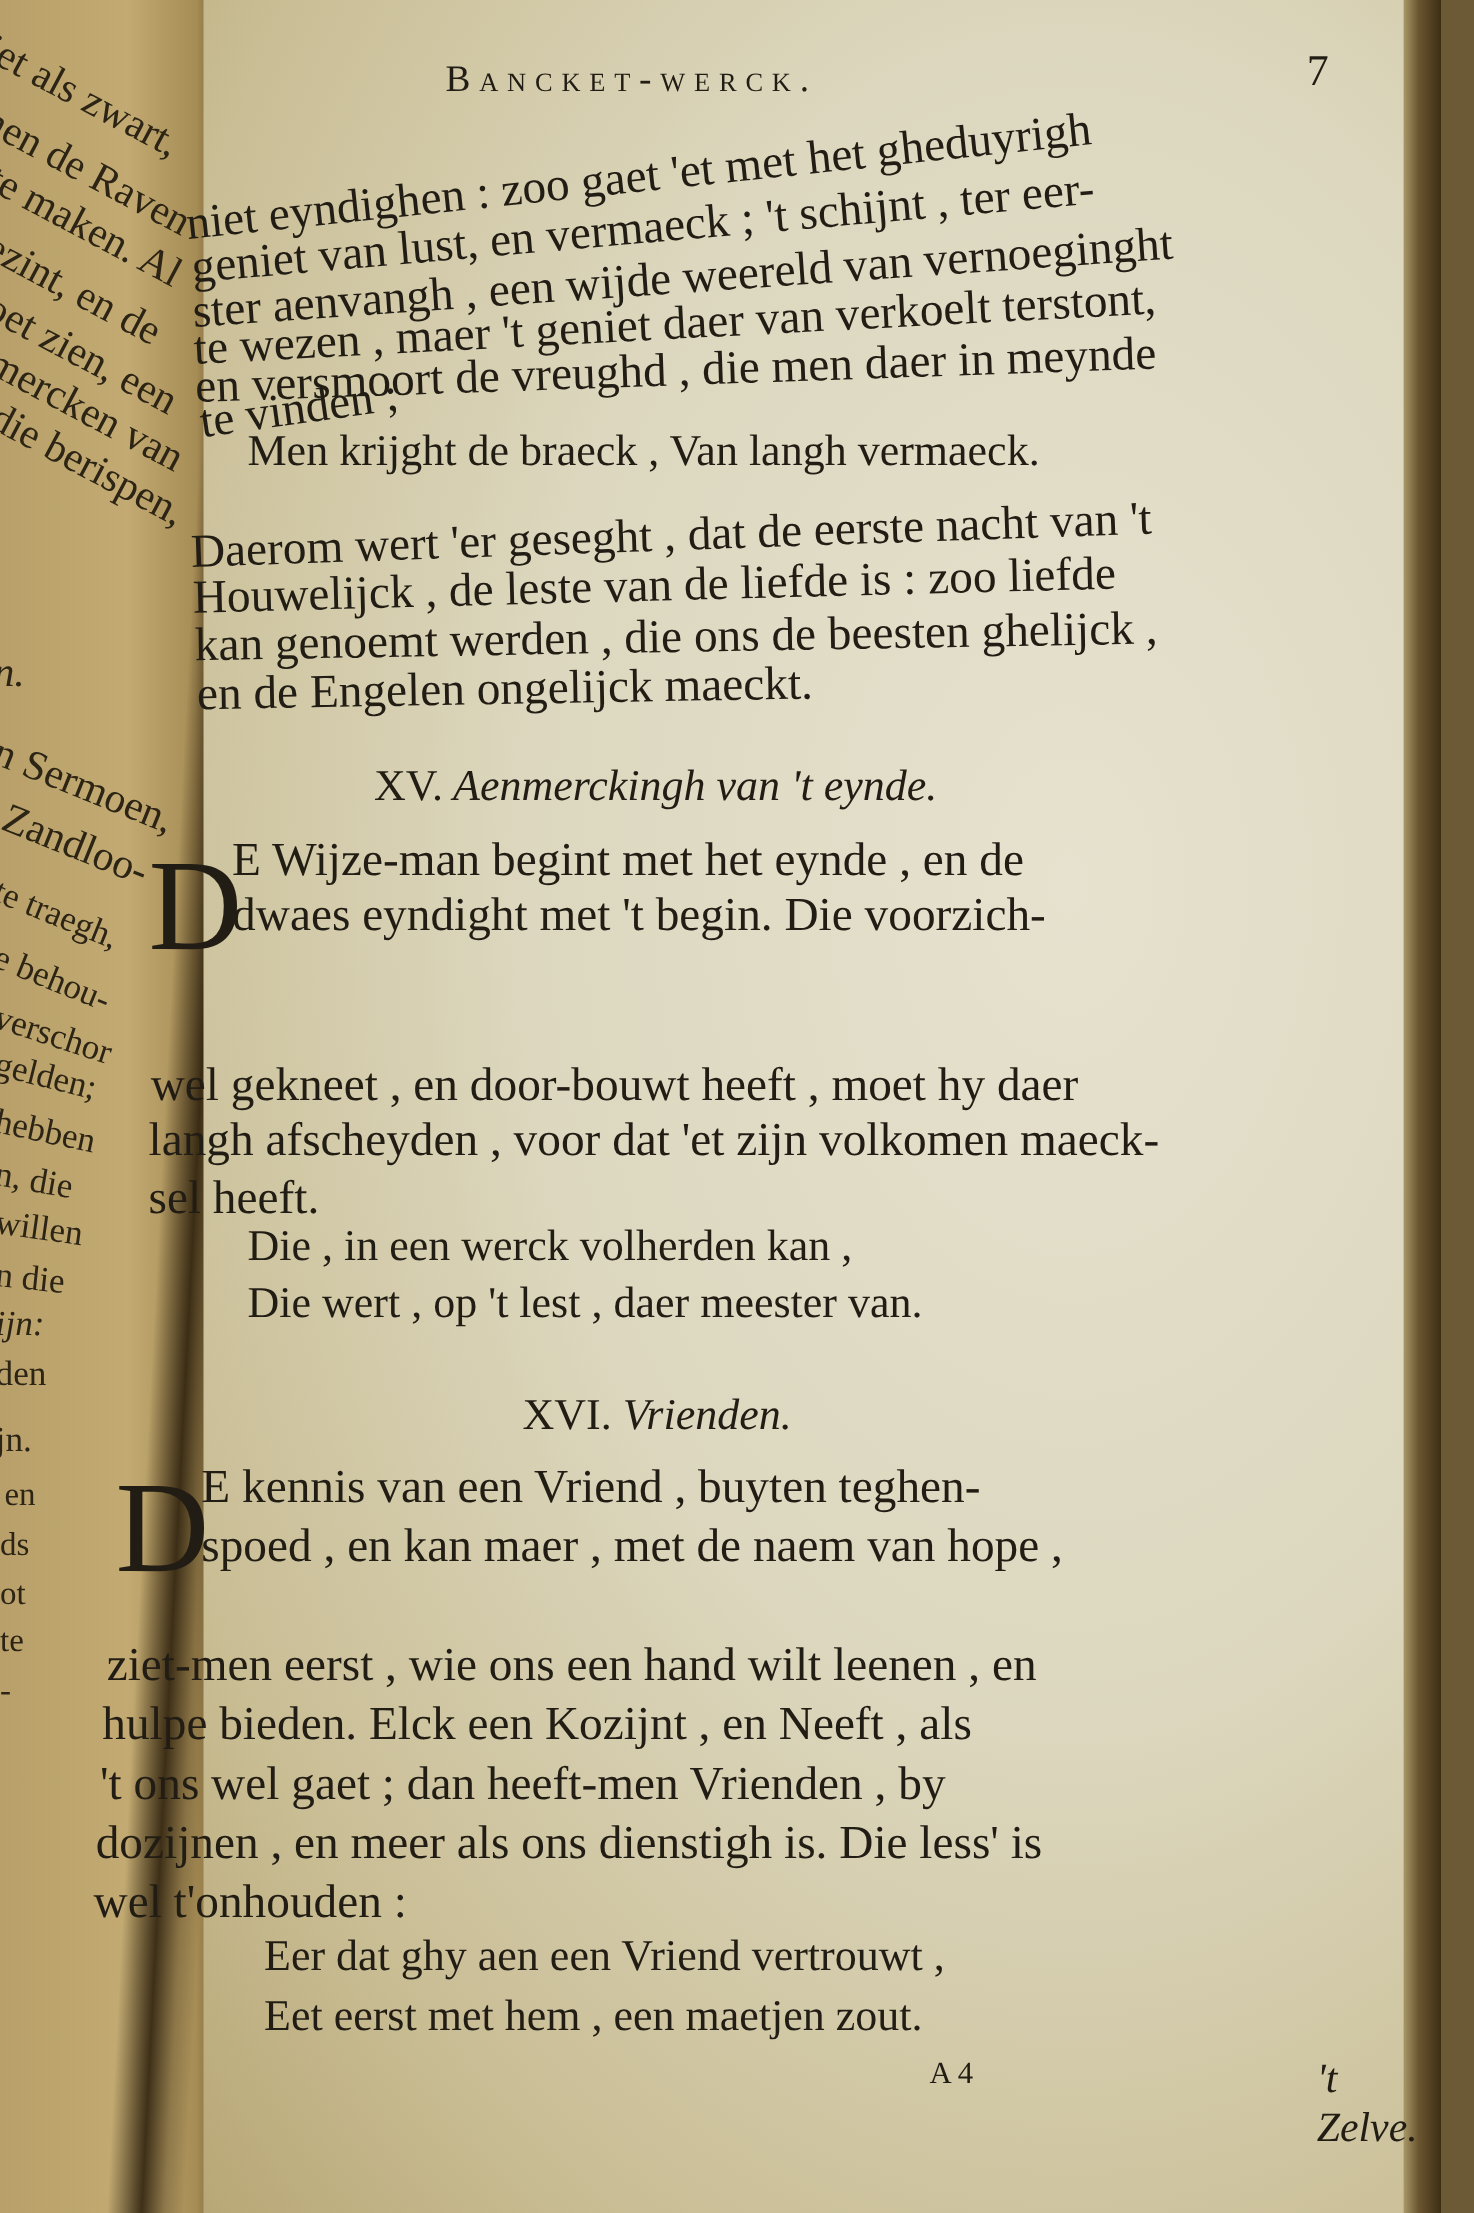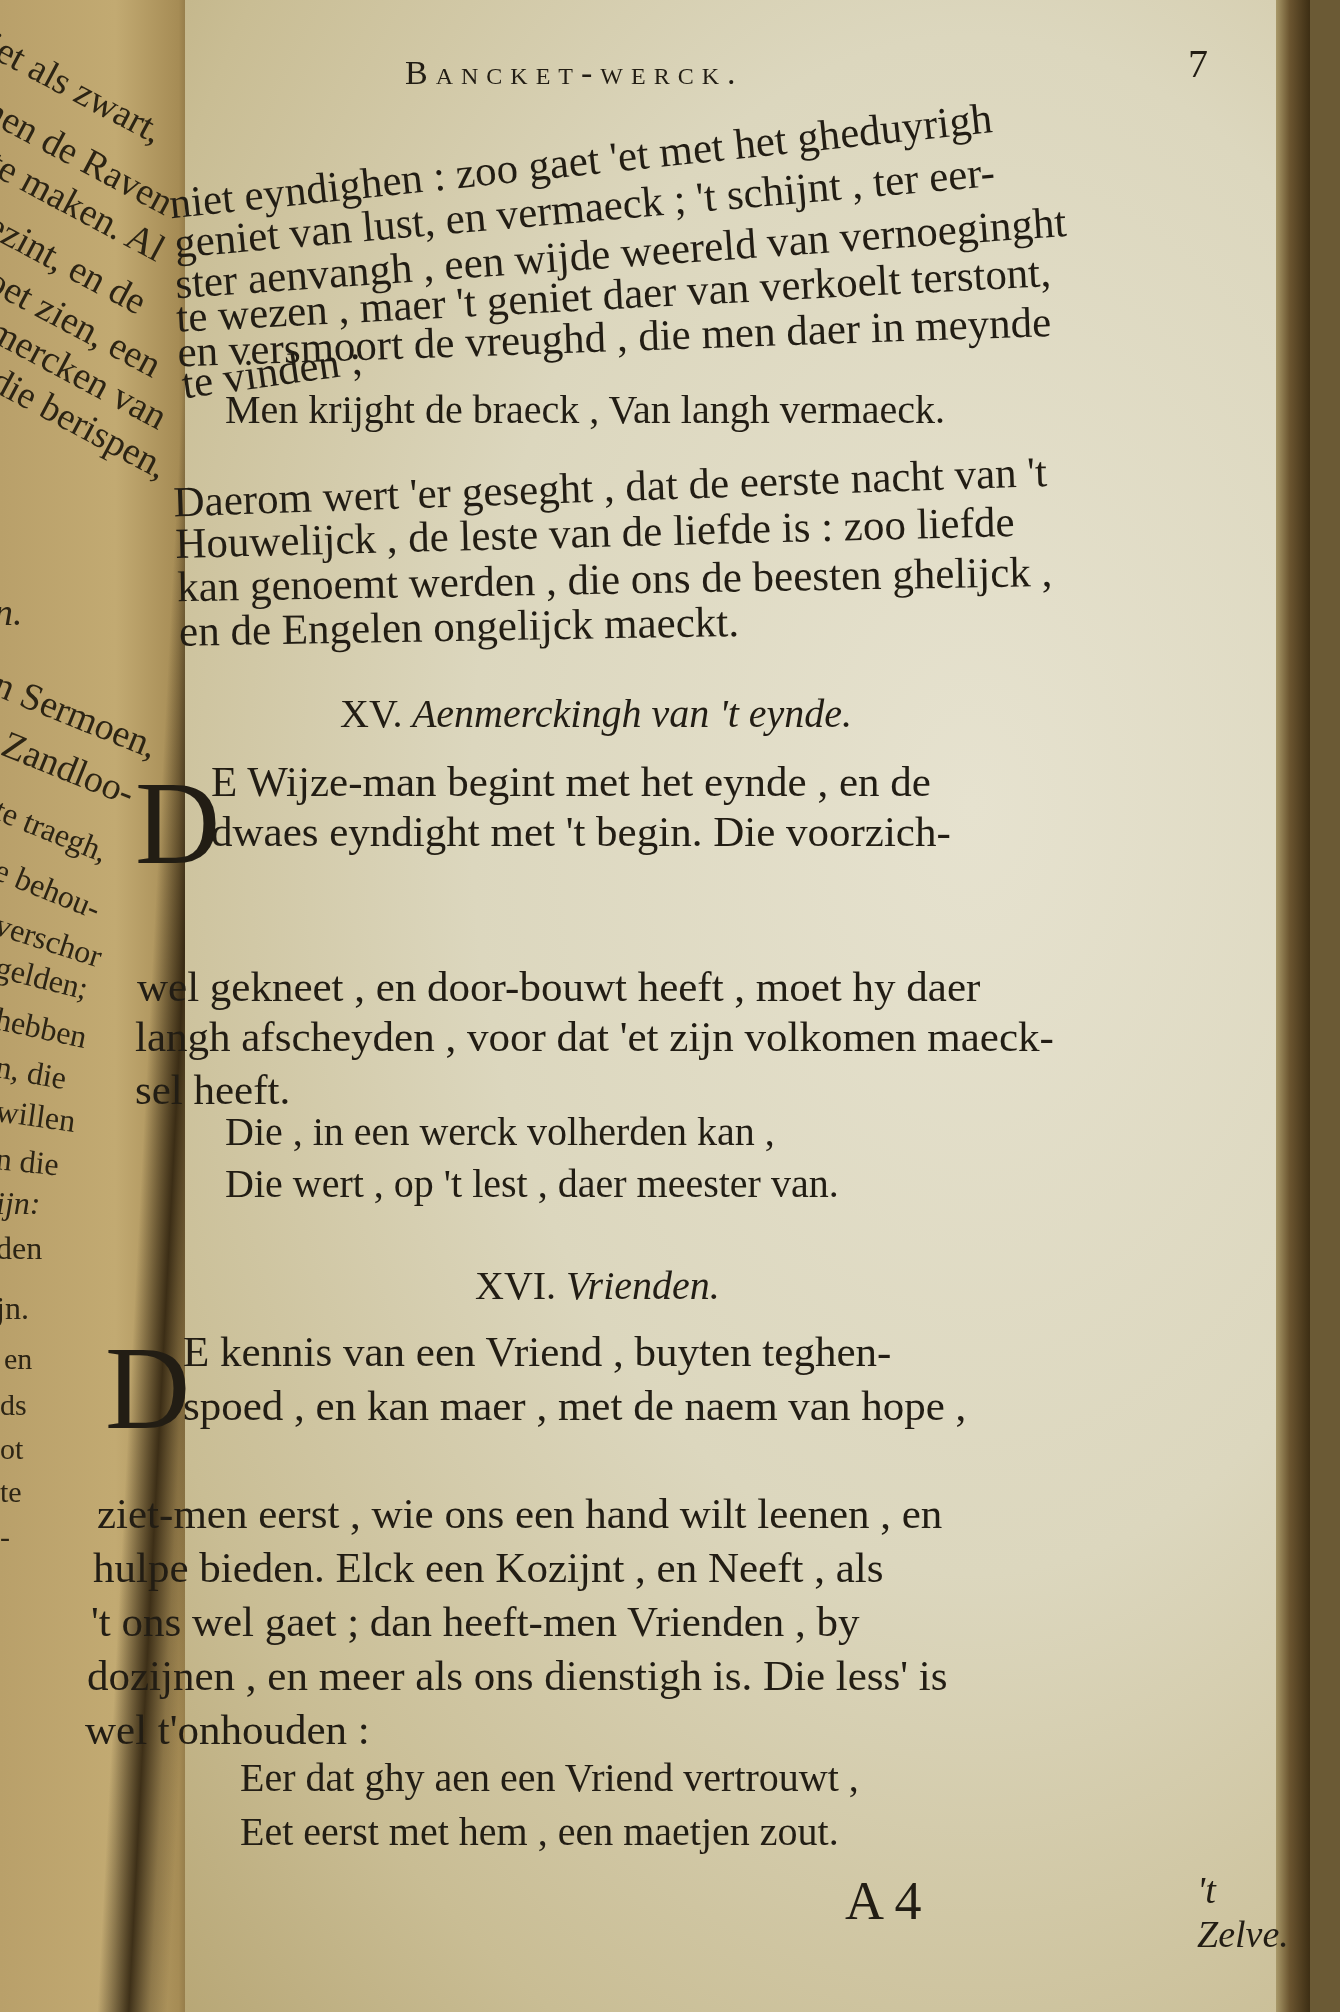--- a/index.html
+++ b/index.html
@@ -44,21 +44,21 @@
   .folio { position: absolute; left: 1003px; top: 40px; font-size: 40px; }
   .line {
     position: absolute; left: 0; white-space: nowrap; font-size: 43px; line-height: 1;
   }
   .line.it { }
   .heading { position: absolute; white-space: nowrap; font-size: 40px; font-style: italic; }
   .heading .num { font-style: normal; }
   .dropcap {
     position: absolute; font-size: 118px; line-height: 1; font-weight: normal;
   }
-  .signature { position: absolute; left: 660px; top: 1870px; font-size: 54px; }
+  .signature { position: absolute; left: 660px; top: 1870px; font-size: 28px; }
   .catchword { position: absolute; left: 1012px; top: 1868px; font-size: 38px; font-style: italic; }
 </style>
 </head>
 <body>
 
 <div class="left-page">
   <div class="lp-line" style="left:-10px;top:20px;transform:rotate(28deg)">iet als zwart,</div>
   <div class="lp-line" style="left:-12px;top:85px;transform:rotate(28deg)">nen de Raven</div>
   <div class="lp-line" style="left:-8px;top:138px;transform:rotate(28deg)">te maken. Al</div>
   <div class="lp-line" style="left:-10px;top:200px;transform:rotate(28deg)">ezint, en de</div>

